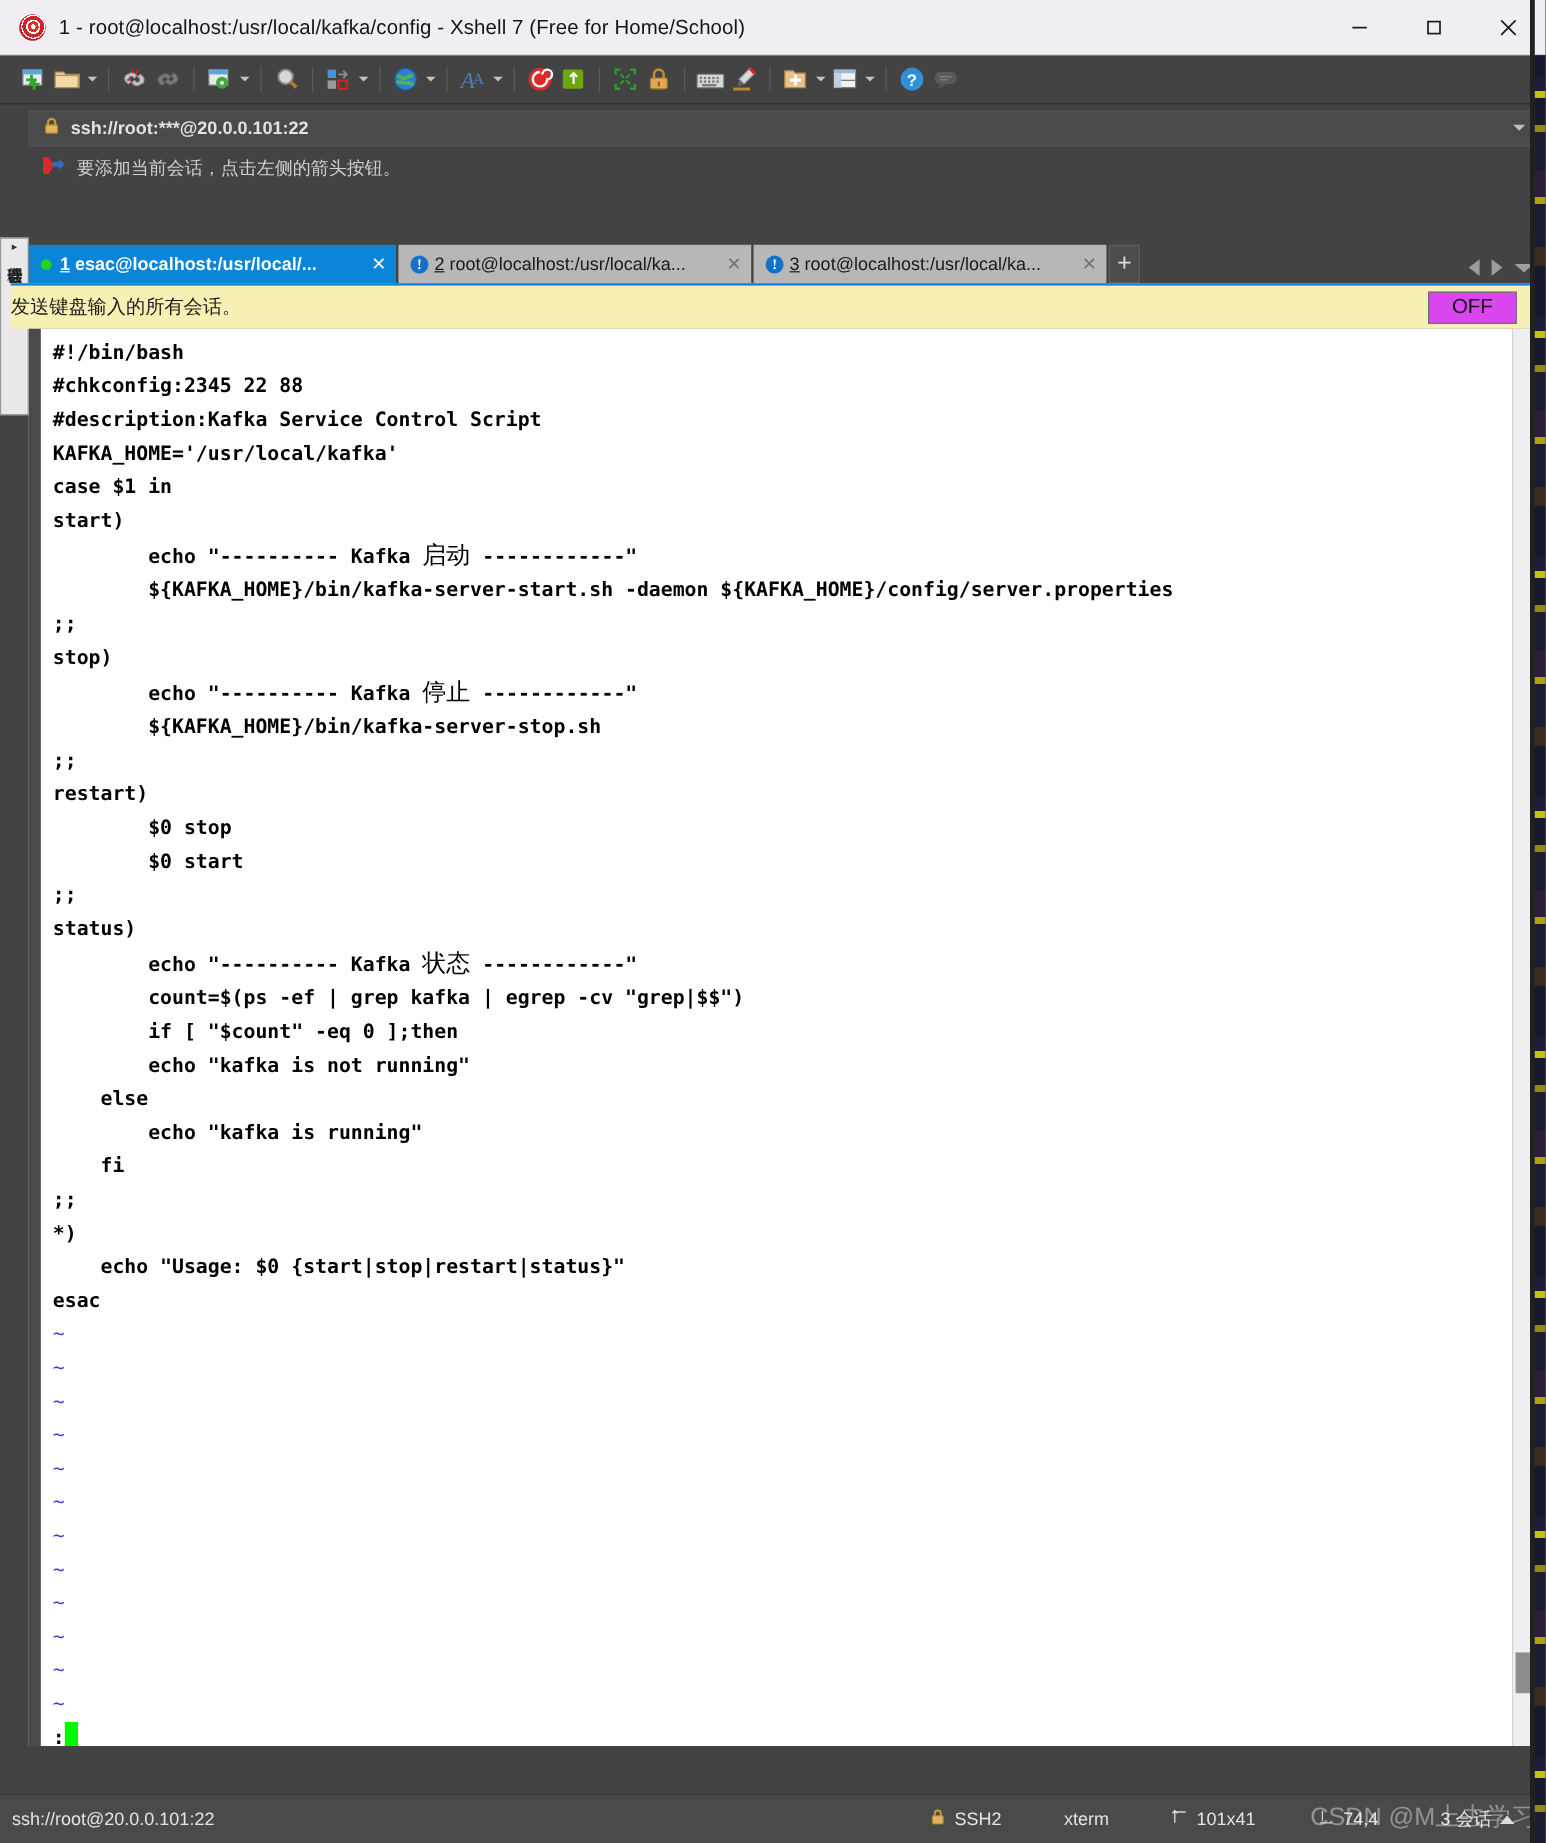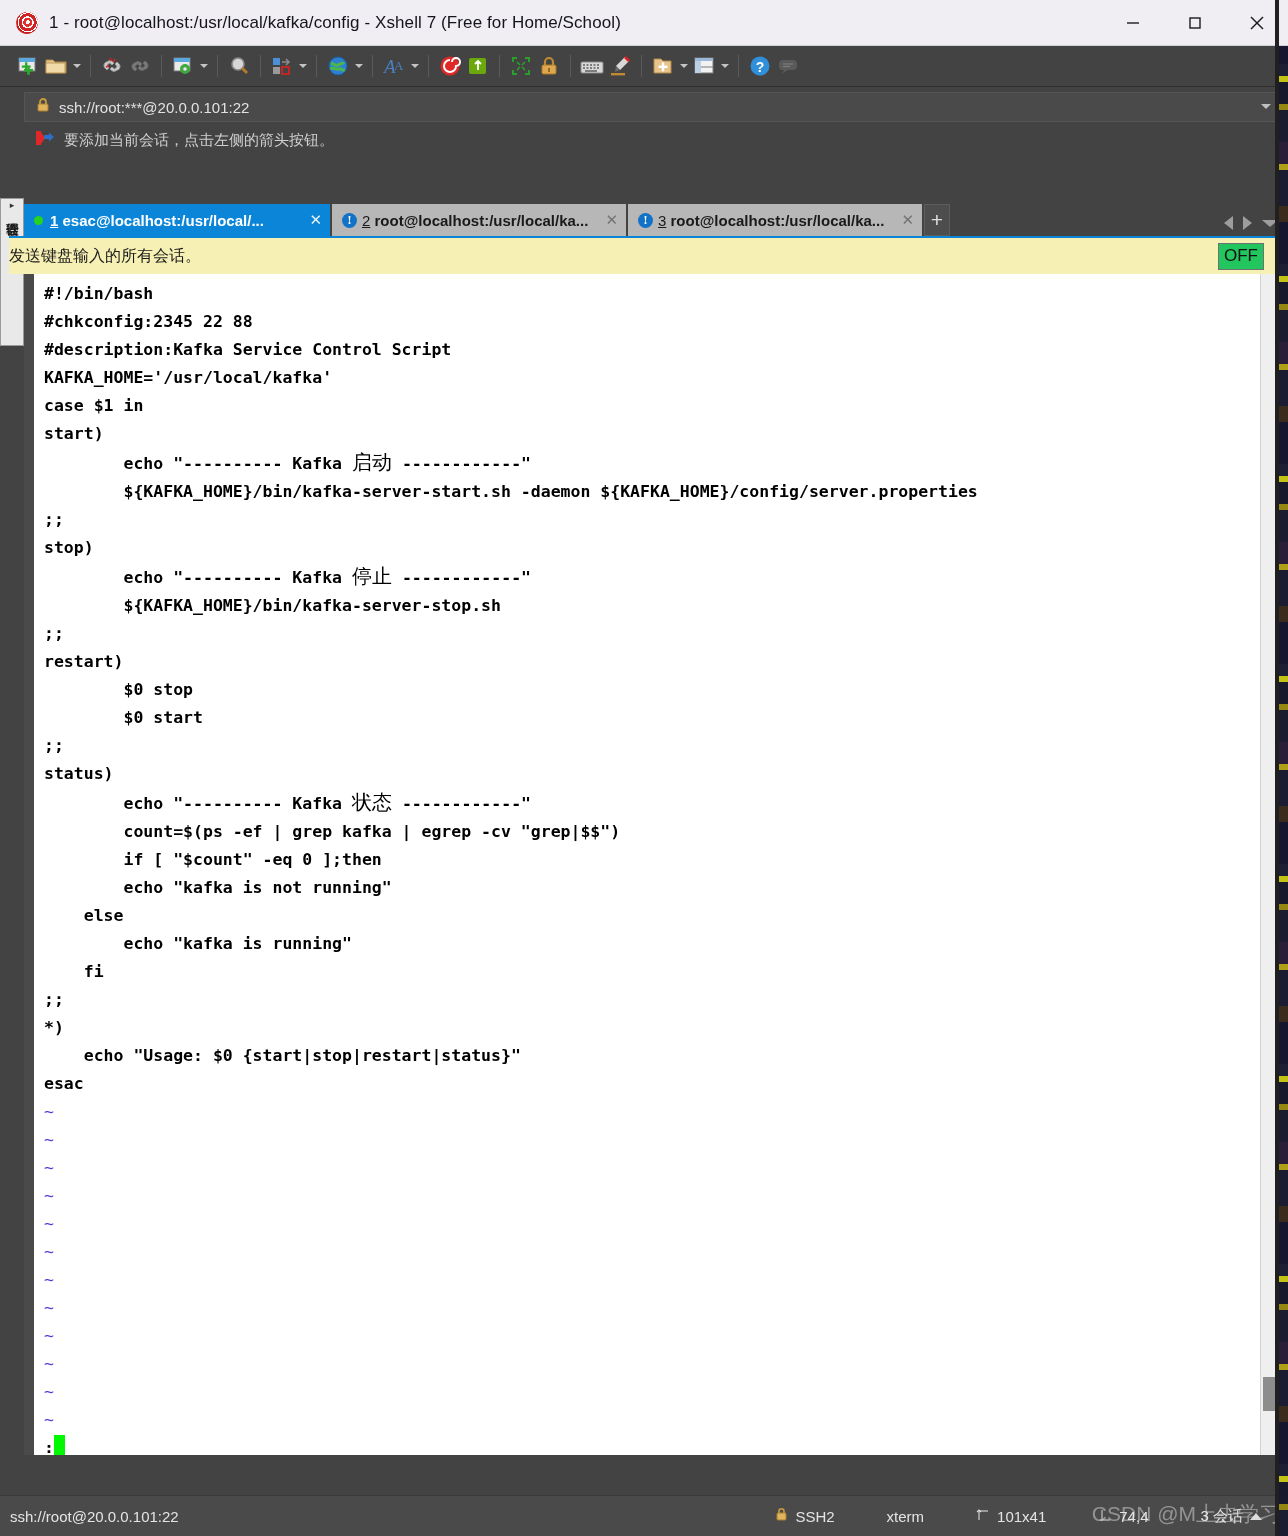--- a/index.html
+++ b/index.html
@@ -69,21 +69,21 @@
   }
   .sep { width: 1px; height: 22px; background: #5a5a5a; margin: 0 7px; }
 
   
   .addrbar {
     height: 30px; background: #4a4a4a; margin: 5px 8px 0 24px;
     display: flex; align-items: center; border: 1px solid #555;
     position: relative;
   }
   .addr-lock { margin: 0 9px 0 11px; }
-  .addr-text { color: #e2e2e2; font-size: 15px; }
+  .addr-text { color: #e2e2e2; font-size: 15px; font-weight: bold; }
   .addr-caret { position: absolute; right: 8px; top: 11px;
     border-left: 5px solid transparent; border-right: 5px solid transparent; border-top: 5px solid #c0c0c0; }
 
   
   .hintrow { height: 36px; display: flex; align-items: center; padding-left: 35px; }
   .hint-arrow { margin-right: 9px; }
   .hint-text { color: #cfcfcf; font-size: 15px; }
 
   
   .sessbar {
@@ -113,21 +113,21 @@
   .tab.inactive { background: #b7b7b7; color: #1a1a1a; min-width: 294px; }
   .tab .dot { width: 9px; height: 9px; border-radius: 50%; background: #24d41f; margin-right: 7px; flex:none; }
   .tab .warn {
     width: 15px; height: 15px; border-radius: 50%; background: #1272c8; color: #fff;
     font-size: 12px; font-weight: bold; display: flex; align-items: center; justify-content: center;
     margin-right: 5px; flex:none; font-family: "Liberation Serif", serif;
   }
   .tab .tnum { text-decoration: underline; font-weight: bold; }
   .tab.inactive .tnum { font-weight: normal; }
   .tab .tlabel { font-weight: bold; overflow: hidden; }
-  .tab.inactive .tlabel { font-weight: bold; text-align: center; }
+  .tab.inactive .tlabel { font-weight: normal; text-align: center; }
   .tab .tclose { margin-left: auto; padding-left: 10px; font-size: 15px; opacity: .9; }
   .tab.inactive .tclose { color: #6c6c6c; }
   .tabplus {
     width: 26px; height: 32px; background: #4d4d4d; color: #dcdcdc;
     display: flex; align-items: center; justify-content: center; font-size: 21px; font-weight: 300;
     border: 1px solid #5d5d5d;
   }
   .tabnav { margin-left: auto; display: flex; align-items: center; gap: 10px; padding: 0 10px 6px 0; }
   .tri-l, .tri-r { width:0;height:0; }
   .tri-l { border-top: 7px solid transparent; border-bottom: 7px solid transparent; border-right: 9px solid #9d9d9d; }
@@ -136,21 +136,21 @@
 
   
   .notifybar {
     position: absolute; left: 9px; top: 236px; right: 12px; height: 38px;
     background: #f7f0b4; border-top: 2px solid #0a85d8;
     display: flex; align-items: center; 
   }
   .notify-text { font-size: 16px; color: #1b1b1b; }
   .offbtn {
     margin-left: auto; margin-right: 12px;
-    width: 46px; height: 27px; background: #22c55e; border: 1px solid #707070;
+    width: 74px; height: 27px; background: #d946ef; border: 1px solid #707070;
     display: flex; align-items: center; justify-content: center;
     font-size: 17px; color: #111;
   }
 
   
   .termwrap {
     position: absolute; left: 24px; top: 274px; right: 12px; bottom: 81px;
     background: #ffffff; display: flex;
   }
   .termgutter { width: 10px; background: #4a4a4a; flex: none; }

